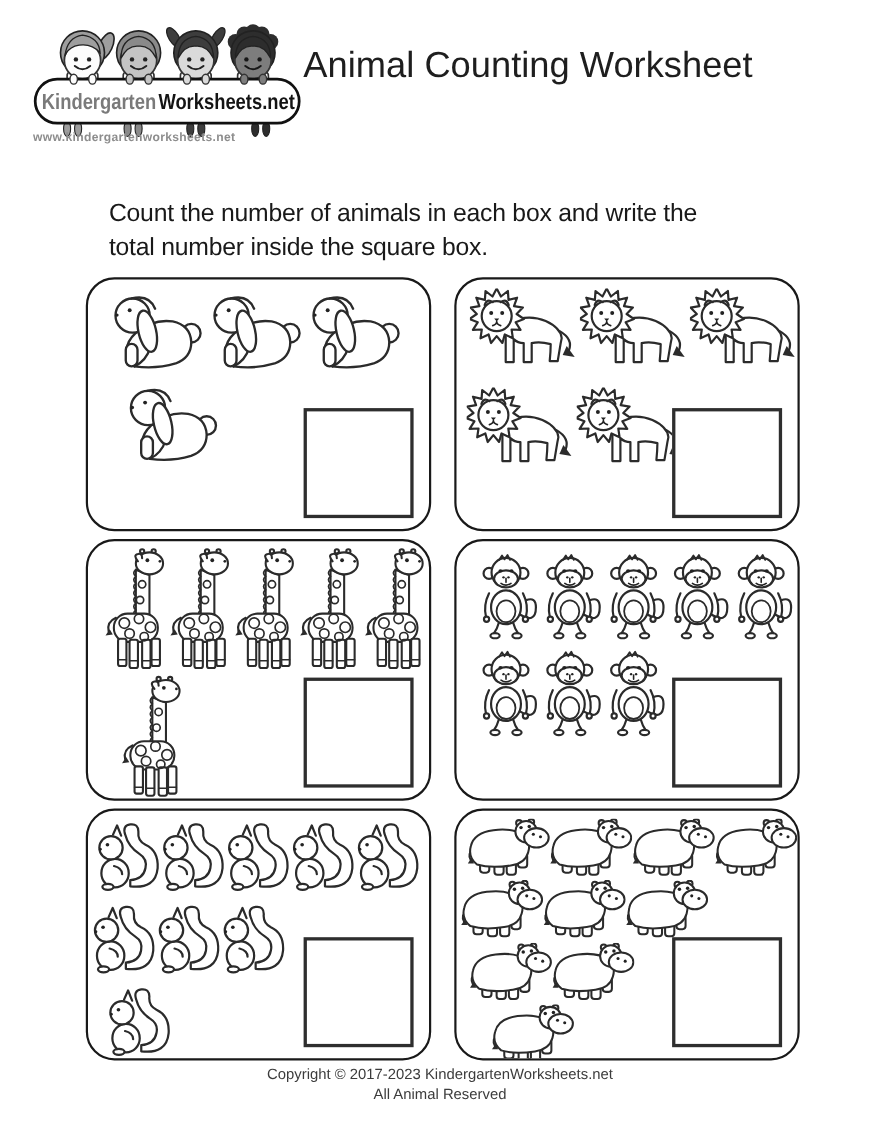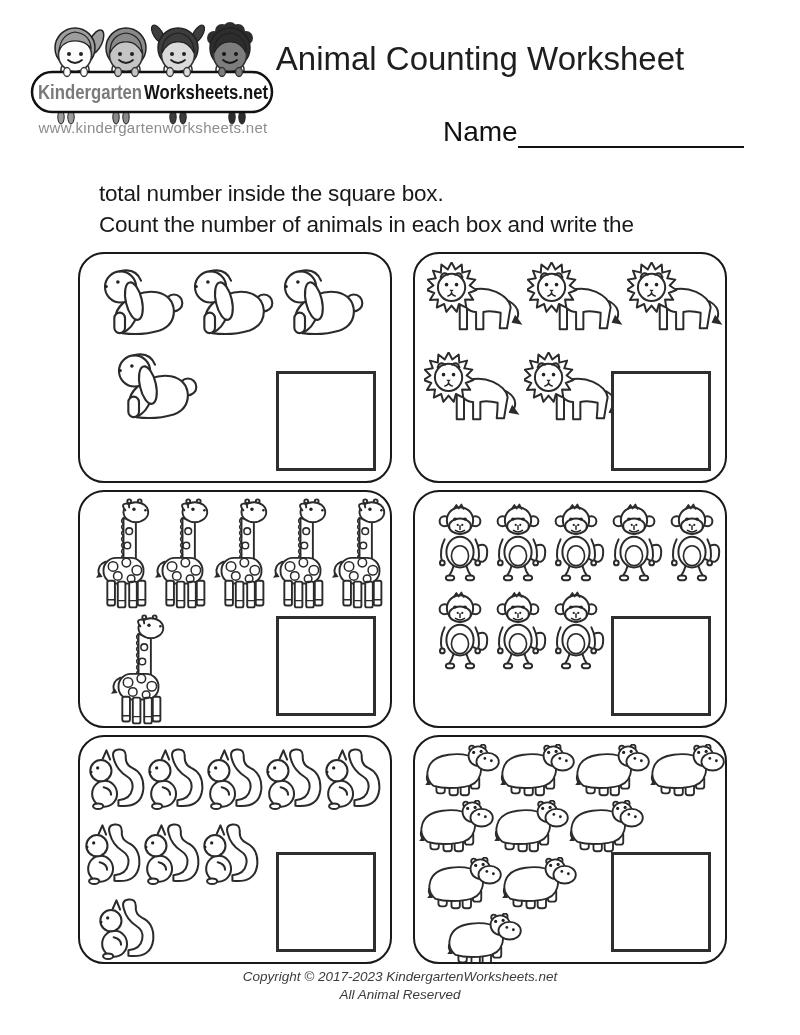--- a/index.html
+++ b/index.html
@@ -1,22 +1,22 @@
 <!DOCTYPE html>
 <html><head>
 <meta charset="utf-8">
 <style>
   html,body{margin:0;padding:0;background:#fff;}
   .page{position:relative;width:800px;height:1035px;background:#fff;overflow:hidden;
         font-family:"Liberation Sans",sans-serif;color:#1b1b1b;}
 
   
   .logo-svg{position:absolute;left:24px;top:12px;width:256px;height:114px;}
-  .logo-url{position:absolute;left:30px;top:119px;width:246px;text-align:center;
-            font-size:15px;letter-spacing:.3px;color:#8d8d8d;}
+  .logo-url{position:absolute;left:30px;top:119px;width:246px;
+            font-size:11px;letter-spacing:.3px;color:#8d8d8d;font-weight:bold;}
 
   
   .page-title{position:absolute;left:220px;top:40px;width:520px;text-align:center;
               font-size:33px;color:#1e1e1e;}
   .name-row{position:absolute;left:443px;top:116px;font-size:28px;color:#111;white-space:nowrap;}
   .name-line{display:inline-block;width:226px;height:28px;border-bottom:2.5px solid #111;
              vertical-align:bottom;}
 
   
   .instructions{position:absolute;left:99px;top:178px;width:640px;
@@ -57,21 +57,21 @@
   .box-squirrel .row-2{margin-left:10px;margin-top:5px}
 
   .box-hippo .rows{padding:7px 0 0 10px}
   .box-hippo .animal{width:75px;height:54px}
   .box-hippo .row-1{margin-left:-6px;margin-top:2px}
   .box-hippo .row-2{margin-left:2px;margin-top:3px}
   .box-hippo .row-3{margin-left:22px;margin-top:2px}
 
   
   .footer{position:absolute;left:0;right:0;top:968px;text-align:center;
-          font-size:13.5px;line-height:17.5px;color:#3c3c3c;font-style:italic;}
+          font-size:13.5px;line-height:17.5px;color:#3c3c3c;}
   .hidden-defs{position:absolute;width:0;height:0;overflow:hidden;}
 </style>
 </head>
 <body>
 
 <div class="page">
 
   <svg class="logo-svg" viewBox="0 0 256 114">
 
     <g>
@@ -144,25 +144,24 @@
         <ellipse cx="163" cy="60" rx="3.4" ry="4.5" fill="#dadada"></ellipse>
       <ellipse cx="198" cy="60" rx="3.4" ry="4.5" fill="#7d7d7d"></ellipse>
         <ellipse cx="215" cy="60" rx="3.4" ry="4.5" fill="#7d7d7d"></ellipse>
     </g>
     <text x="14" y="87" textLength="104" lengthAdjust="spacingAndGlyphs" font-family="Liberation Sans, sans-serif" font-size="20" font-weight="bold" fill="#7a7a7a">Kindergarten</text>
     <text x="120" y="87" textLength="124" lengthAdjust="spacingAndGlyphs" font-family="Liberation Sans, sans-serif" font-size="20" font-weight="bold" fill="#141414">Worksheets.net</text>
   </svg>
   <div class="logo-url">www.kindergartenworksheets.net</div>
 
   <div class="page-title">Animal Counting Worksheet</div>
-  <div class="name-row"><span>Name</span><span class="name-line"></span></div>
 
   <div class="instructions">
+    <div>Count the number of animals in each box and write the</div>
     <div>total number inside the square box.</div>
-    <div>Count the number of animals in each box and write the</div>
   </div>
 
   <div class="worksheet-grid">
       <div class="animal-box box-rabbit">
         <div class="rows">
           <div class="animal-row row-0">
             <svg class="animal">
               <use href="#sym-rabbit"></use>
             </svg>
             <svg class="animal">

